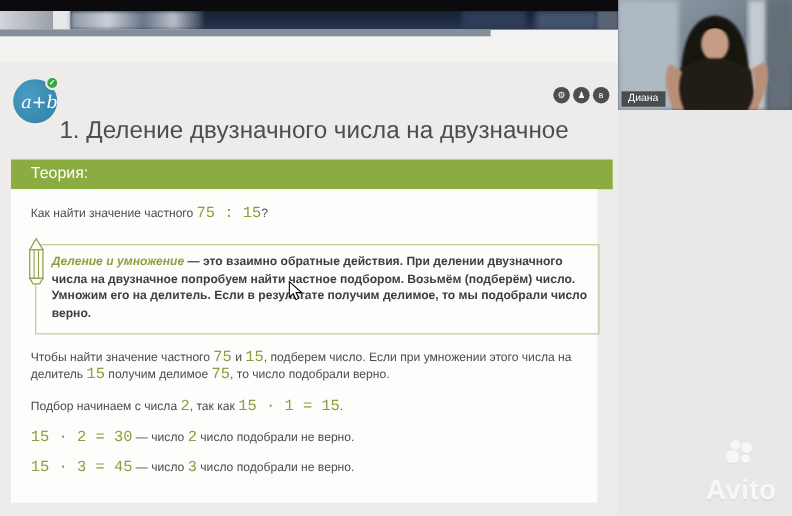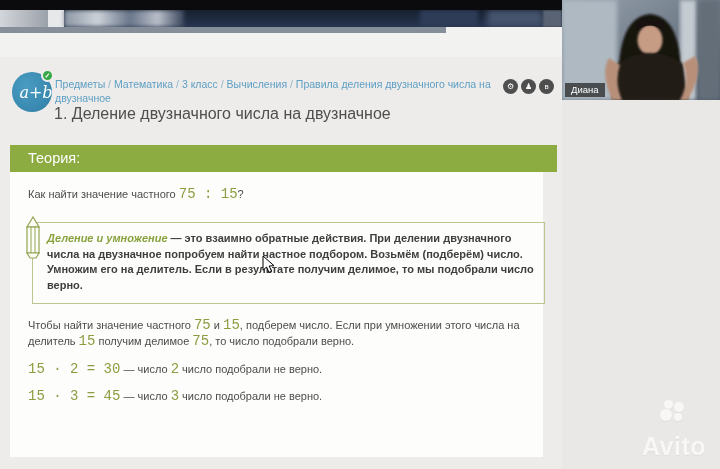--- a/index.html
+++ b/index.html
@@ -36,21 +36,21 @@
                  text-align:center; font-weight:bold; }
 
   .breadcrumb  { position:absolute; left:55px; top:20px; width:448px; font-size:10.5px; line-height:14px; }
   .bc-link     { color:#5e9fc4; cursor:pointer; }
   .bc-sep      { color:#8fb6cc; }
 
   .share       { position:absolute; left:503px; top:22px; display:flex; gap:3px; }
   .share-btn   { width:15px; height:15px; border-radius:50%; background:#4e4e4e; color:#fff; font-size:8px;
                  display:flex; align-items:center; justify-content:center; cursor:pointer; }
 
-  .page-title  { position:absolute; left:54px; top:48px; font-size:16px; color:#4e4e4e; }
+  .page-title  { position:absolute; left:54px; top:48px; font-size:22px; color:#4e4e4e; }
 
   .theory-bar  { position:absolute; left:10px; top:88px; width:547px; height:27px; background:#8cab41; }
   .theory-bar span { display:block; padding-left:18px; line-height:26px; color:#fff; font-weight:normal;
                  font-size:14.5px; }
 
   .card        { position:absolute; left:10px; top:115px; width:533px; height:285px; background:#fdfdfc;
                  padding:0 10px 0 18px; font-size:11px; color:#4c4c4c; }
 
   .question    { margin-top:14px; }
 
@@ -104,21 +104,20 @@
 </div>
 <div class="grey-strip"></div>
 
 <div class="page">
 
   <div class="logo">
     <div class="logo-text">a+b</div>
     <div class="logo-badge">✓</div>
   </div>
 
-  <div class="breadcrumb"><span class="bc-link">Предметы</span><span class="bc-sep"> / </span><span class="bc-link">Математика</span><span class="bc-sep"> / </span><span class="bc-link">3 класс</span><span class="bc-sep"> / </span><span class="bc-link">Вычисления</span><span class="bc-sep"> / </span><span class="bc-link">Правила деления двузначного числа на двузначное</span></div>
 
   <div class="share">
       <span class="share-btn">⚙</span>
       <span class="share-btn">♟</span>
       <span class="share-btn">в</span>
     </div>
 
   <div class="page-title">1. Деление двузначного числа на двузначное</div>
 
   <div class="theory-bar">
@@ -135,20 +134,21 @@
           <rect x="3" y="12" width="12" height="26" fill="#fdfdf8" stroke="#93a552" stroke-width="1.2"></rect>
           <line x1="7" y1="12" x2="7" y2="38" stroke="#93a552" stroke-width="1"></line>
           <line x1="11" y1="12" x2="11" y2="38" stroke="#93a552" stroke-width="1"></line>
           <path d="M3,38 L15,38 L12,43 L6,43 Z" fill="#fdfdf8" stroke="#93a552" stroke-width="1.2"></path>
         </svg>
       </span>
       <span><span class="seg-term">Деление и умножение</span><span class="seg-plain"> — это взаимно обратные действия. При делении двузначного числа на двузначное попробуем найти частное подбором. Возьмём (подберём) число. Умножим его на делитель. Если в результате получим делимое, то мы подобрали число верно.</span></span>
     </div>
 
     <p class="para"><span class="seg-plain">Чтобы найти значение частного </span><span class="seg-math">75</span><span class="seg-plain"> и </span><span class="seg-math">15</span><span class="seg-plain">, подберем число. Если при умножении этого числа на делитель </span><span class="seg-math">15</span><span class="seg-plain"> получим делимое </span><span class="seg-math">75</span><span class="seg-plain">, то число подобрали верно.</span></p>
+    <p class="para"><span class="seg-plain">Подбор начинаем с числа </span><span class="seg-math">2</span><span class="seg-plain">, так как </span><span class="seg-math">15 · 1 = 15</span><span class="seg-plain">.</span></p>
 
     <div>
         <p class="math-line"><span class="seg-math">15 · 2 = 30</span><span class="seg-plain"> — число </span><span class="seg-math">2</span><span class="seg-plain"> число подобрали  не верно.</span></p>
         <p class="math-line"><span class="seg-math">15 · 3 = 45</span><span class="seg-plain"> — число </span><span class="seg-math">3</span><span class="seg-plain"> число подобрали  не верно.</span></p>
       </div>
   </div>
 
   <div class="cursor">
     <svg width="13" height="19" viewBox="0 0 13 19">
       <path d="M1,1 L1,15.2 L4.6,12 L7,17.4 L9.6,16.2 L7.2,11 L12,10.7 Z" fill="#fff" stroke="#000" stroke-width="1"></path>

